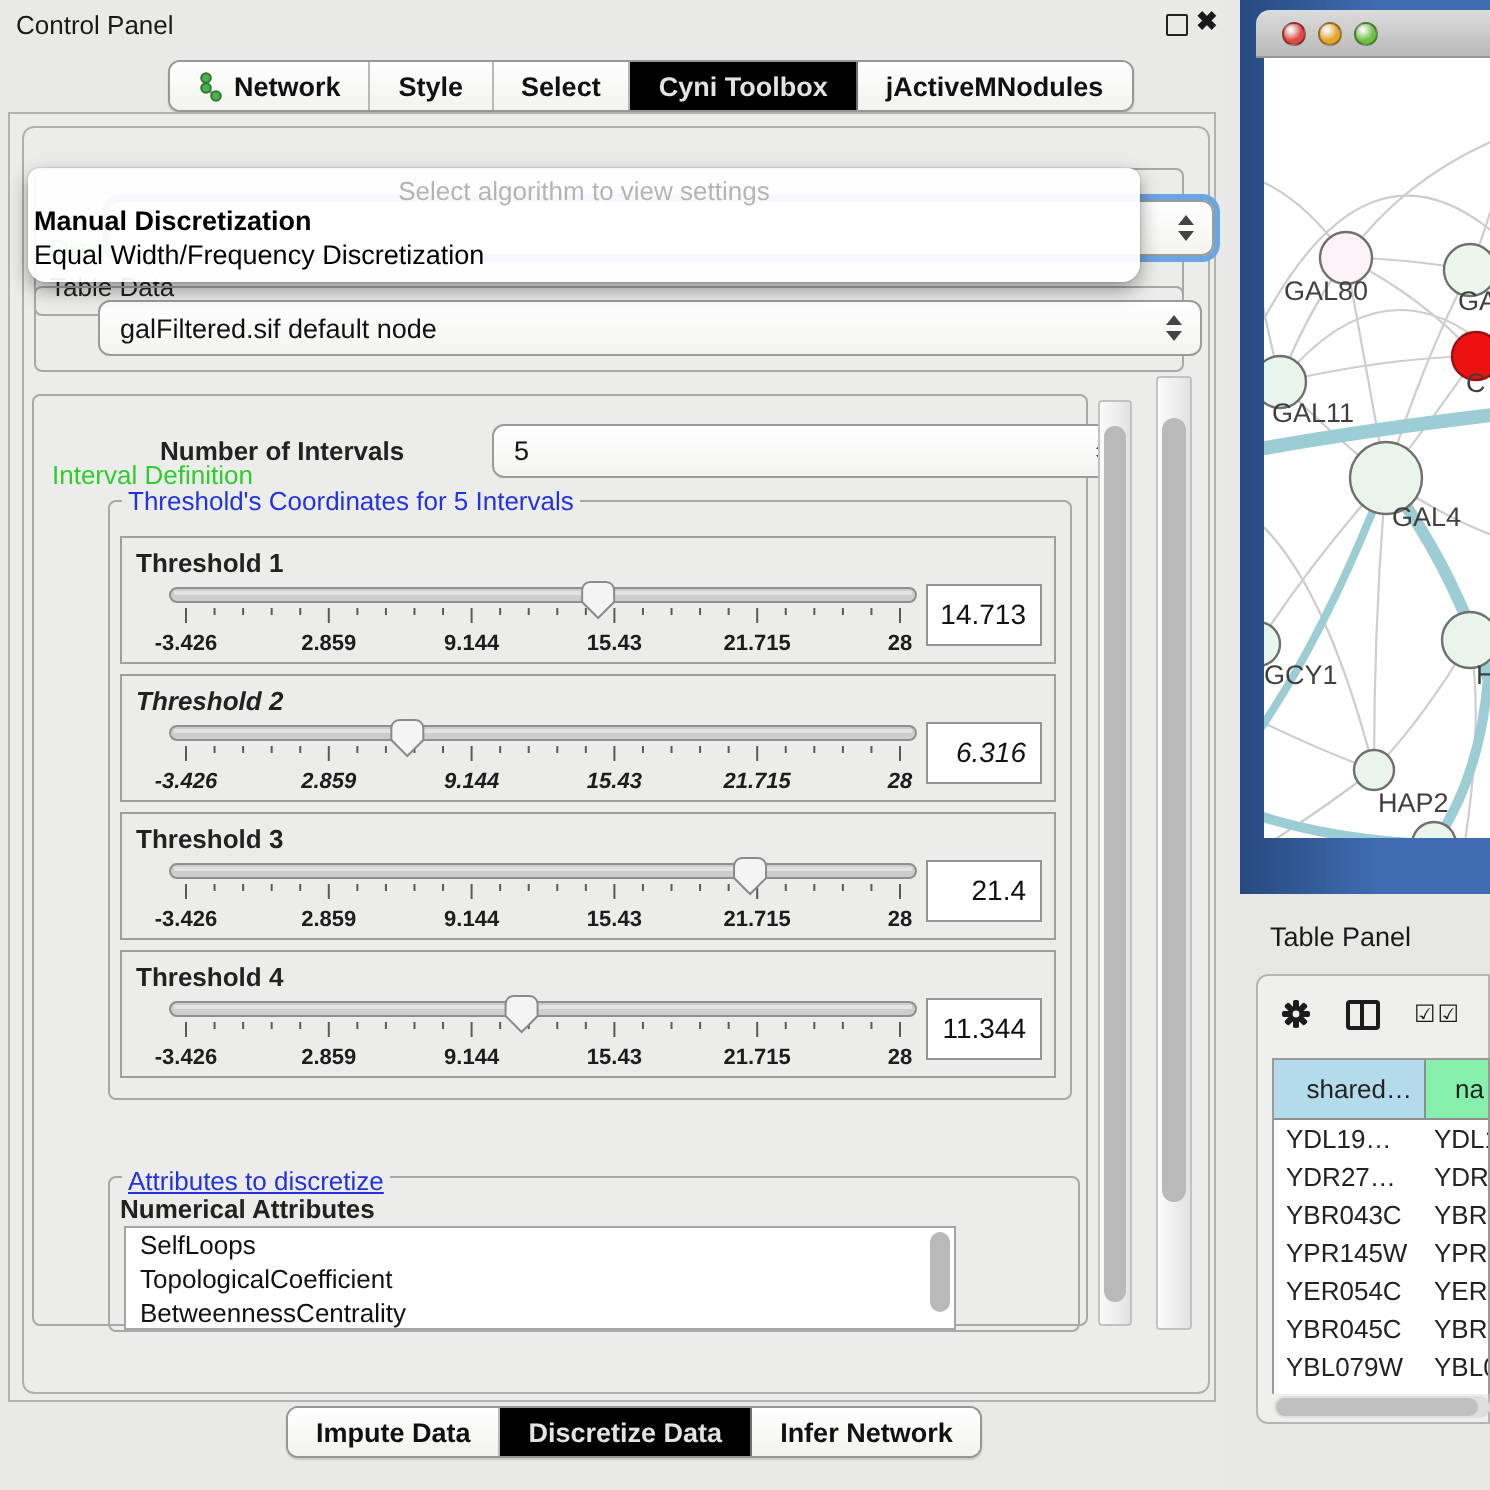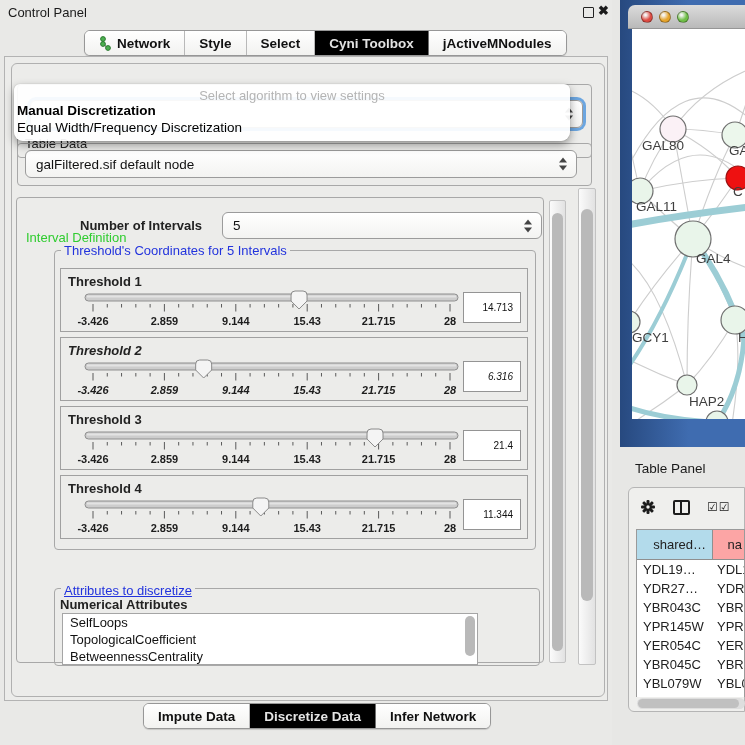--- a/index.html
+++ b/index.html
@@ -36,21 +36,21 @@
   .cp-inner { left:10px; top:62px; width:594px; height:634px; background:#ececea;
               border:1px solid #b0b0b0; border-radius:6px; }
 
   .groupbox { position:absolute; border:1px solid #a8a8a8; border-radius:4px; }
   .grouplabel { position:absolute; background:#ececea; padding:0 3px; font-size:13px; }
   .green { color:#2fcc2f;margin-top:40px; }
   .blue { color:#2233dd; }
 
   .combo { position:absolute; background:linear-gradient(#ffffff,#f3f3f1); border:1px solid #9b9b9b;
            border-radius:6px; display:flex; align-items:center; padding-left:10px;
-           font-size:13.5px; color:#111; }
+           font-size:13.5px; color:#111;margin-left:24px; }
   .combo .spinner { position:absolute; right:9px; top:50%; transform:translateY(-50%);
                     display:flex; flex-direction:column; gap:3px; }
   .tri-up { width:0; height:0; border-left:4px solid transparent; border-right:4px solid transparent;
             border-bottom:5px solid #444; }
   .tri-down { width:0; height:0; border-left:4px solid transparent; border-right:4px solid transparent;
               border-top:5px solid #444; }
   .focusring { box-shadow:0 0 0 3px #6ca6e0; }
 
   
   .popup { left:14px; top:84px; width:556px; height:57px; background:rgba(255,255,255,0.93);
@@ -62,21 +62,21 @@
 
   .bold { font-weight:bold; }
 
   
   .th-panel { position:absolute; left:60px; width:468px; height:64px;
               border:1px solid #a0a0a0; background:#ececea; }
   .th-title { position:absolute; left:7px; top:5px; font-weight:bold; font-size:13px; }
   .th-svg { position:absolute; left:4px; top:21px; }
   .th-value { position:absolute; right:6px; top:23px; width:58px; height:31px; background:#fff;
               border:1px solid #949494; text-align:right; padding-right:7px; line-height:29px;
-              font-size:10px; color:#111; }
+              font-size:14px; color:#111; }
 
   .listbox { position:absolute; background:#fff; border:1px solid #a5a5a5; overflow:hidden; }
   .listitem { padding-left:7px; font-size:13px; line-height:17px; color:#111; white-space:nowrap; }
 
   .vscroll { position:absolute; background:linear-gradient(to right,#fbfbfb,#e2e2e2);
              border:1px solid #c2c2c2; border-radius:2px; }
   .vthumb { position:absolute; left:2px; background:#b9b9b9; border-radius:7px; }
   .hscroll { position:absolute; background:#dedede; border-radius:6px; }
   .hthumb { position:absolute; top:1px; height:9px; background:#c0c0c0; border-radius:5px; }
 
@@ -98,21 +98,21 @@
             border:1px solid #b5b5b5; border-radius:6px 0 0 6px; }
   .tp-toolbar { left:640px; top:496px; height:22px; display:flex; align-items:center; gap:17px; }
   .col-icon { width:17px; height:15px; border:2px solid #1c1c1c; border-radius:2px; position:relative; }
   .col-icon:after { content:""; position:absolute; left:5px; top:0; width:2px; height:11px; background:#1c1c1c; }
   .checks { font-family:"DejaVu Sans", sans-serif; font-size:12px; color:#1c1c1c; letter-spacing:1px; }
   .tbl { left:636px; top:529px; width:109px; height:168px; background:#fff; border:1px solid #9a9a9a;
          border-bottom:none; overflow:hidden; }
   .tbl-header { display:flex; height:30px; border-bottom:1px solid #8f8f8f; }
   .tbl-h1 { width:76px; background:#b3dbeb; border-right:1px solid #8f8f8f; text-align:right;
             line-height:30px; padding-right:6px; font-size:13px; }
-  .tbl-h2 { flex:1; background:#fca5a5; text-align:right; line-height:30px; padding-right:2px; font-size:13px; }
+  .tbl-h2 { flex:1; background:#86efac; text-align:right; line-height:30px; padding-right:2px; font-size:13px; }
   .tbl-row { display:flex; height:19px; line-height:19px; font-size:13px; }
   .tbl-c1 { width:76px; padding-left:6px; white-space:nowrap; overflow:hidden; }
   .tbl-c2 { flex:1; padding-left:4px; white-space:nowrap; overflow:hidden; }
 
   svg text { font-family:"Liberation Sans", sans-serif; }
 </style>
 </head>
 <body>
 
 <div class="abs cp">

